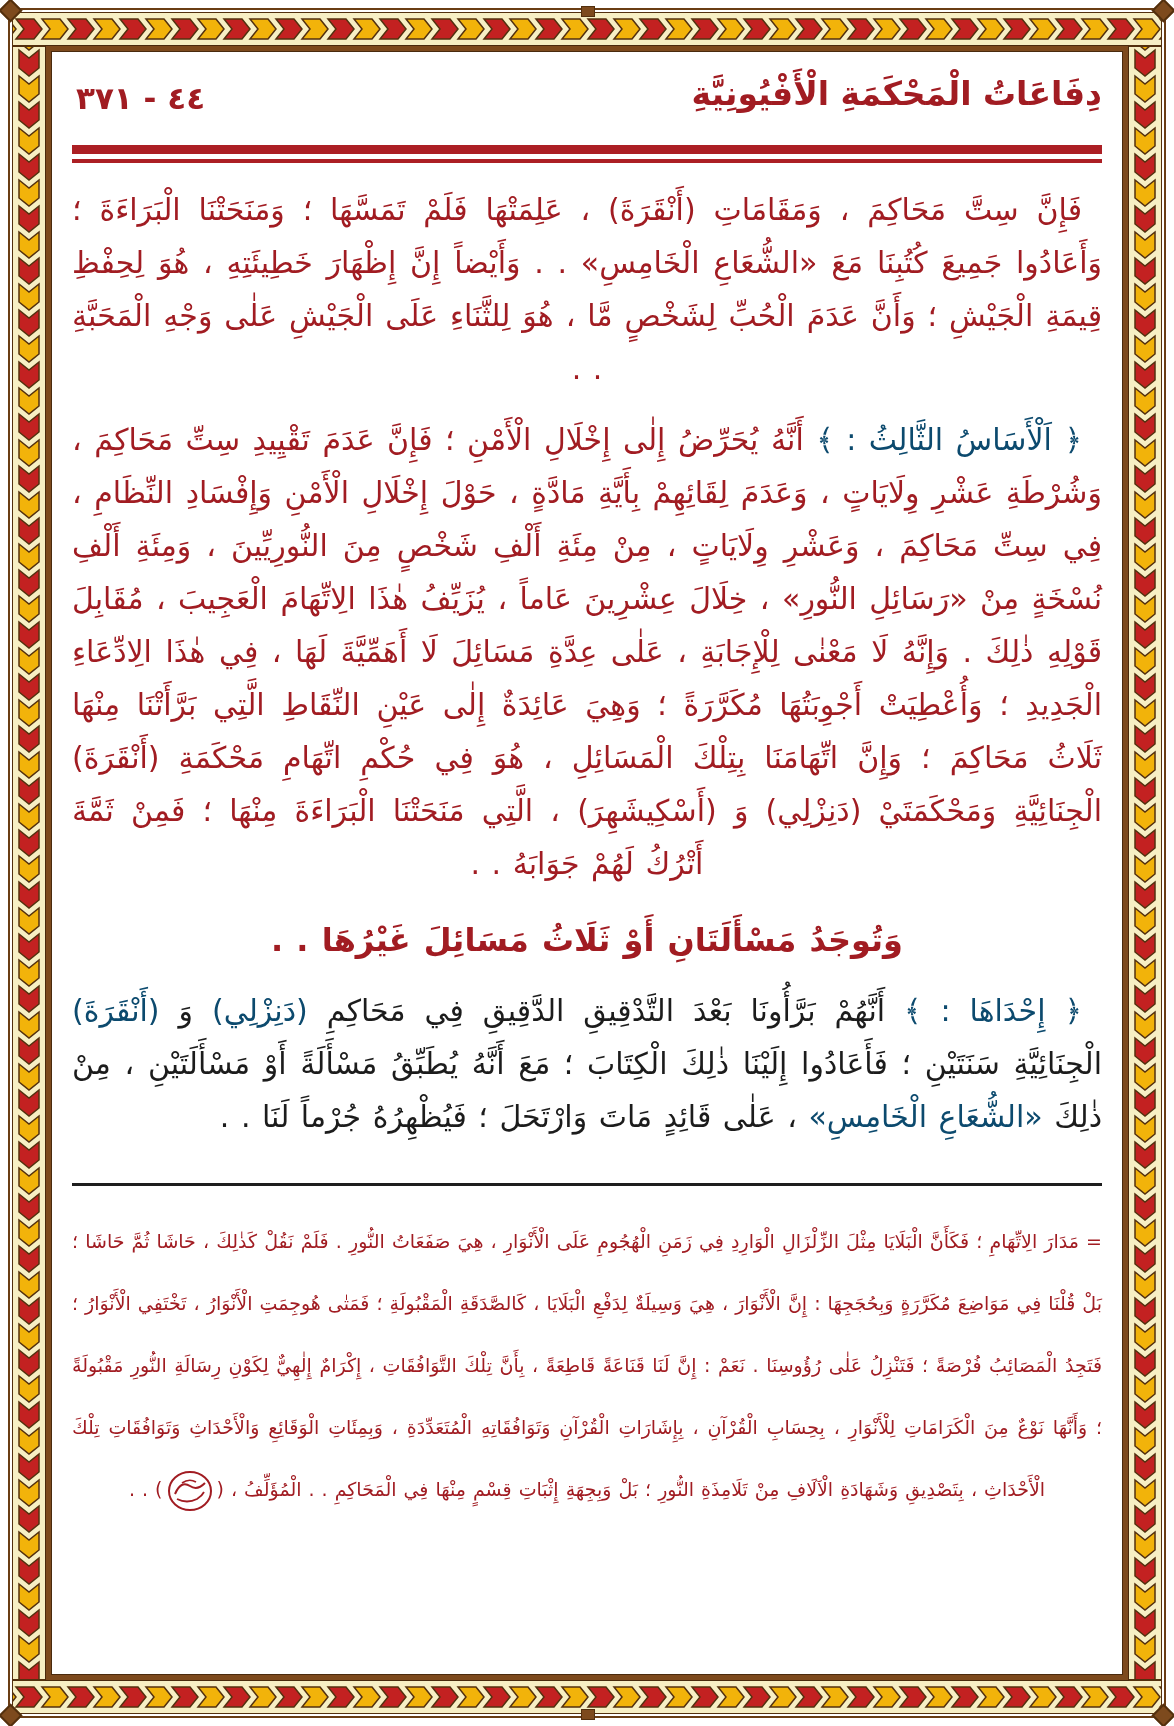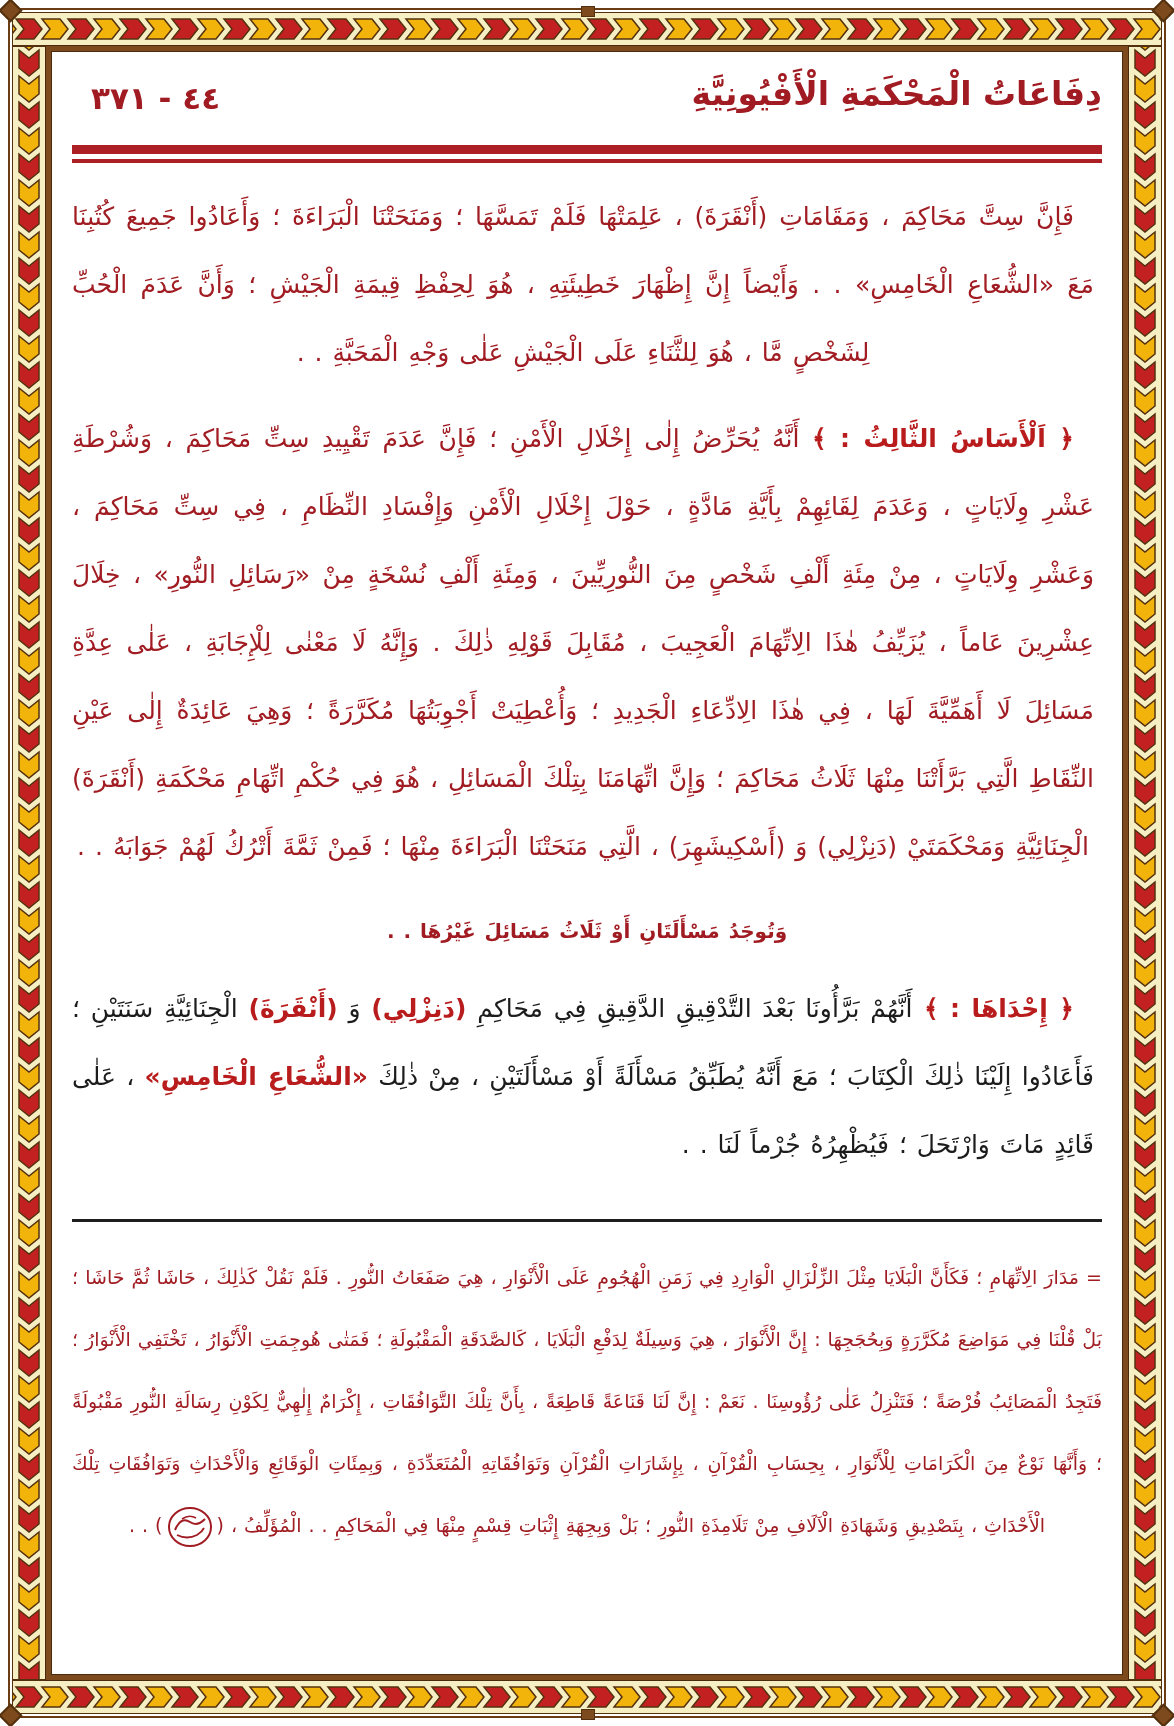--- a/index.html
+++ b/index.html
@@ -38,44 +38,44 @@
   .notch.top{top:6px;} .notch.bottom{bottom:6px;}
 
   
   .content{
     position:absolute;top:64px;right:72px;left:72px;bottom:64px;
     direction:rtl;
     color:#a11c22;
   }
   .header{position:relative;height:74px;}
   .page-num{
-    position:absolute;left:19px;top:16px;
+    position:absolute;left:4px;top:16px;
     font-size:31px;font-weight:bold;letter-spacing:1px;white-space:nowrap;
   }
   .title{
     font-size:33px;font-weight:bold;padding-top:10px;
   }
   .rule{
     margin-top:7px;height:5px;
     border-top:9px solid #ac1f24;
     border-bottom:4px solid #ac1f24;
   }
   .para{
-    font-size:25px;line-height:68px;
+    font-size:30px;line-height:53px;
     text-align:justify;text-align-last:center;
     text-indent:20px;word-spacing:2px;
-    margin:20px 8px 0 0;
+    margin:20px 0 0 0;
   }
   .para.p2{margin-top:18px;}
   .p3{
-    text-align:center;font-weight:bold;font-size:20px;line-height:56px;
+    text-align:center;font-weight:bold;font-size:32px;line-height:56px;
     margin:22px 0 6px 0;word-spacing:2px;
   }
   .para.p4{color:#1c1c1c;text-align-last:auto;margin-top:16px;}
-  .red-bold{color:#b91c1c;font-weight:bold;}
+  .red-bold{color:#0c4a6e;font-weight:normal;}
   .black{color:#1c1c1c;}
   .footnote-sep{
     margin:40px 0 0 0;border:0;border-top:3px solid #1e1e1e;height:0;
   }
   .footnote{
     font-size:19px;line-height:62px;
     text-align:justify;text-align-last:center;
     word-spacing:1px;margin:24px 0 0 0;
   }
   .seal{vertical-align:middle;margin:0 4px;}

